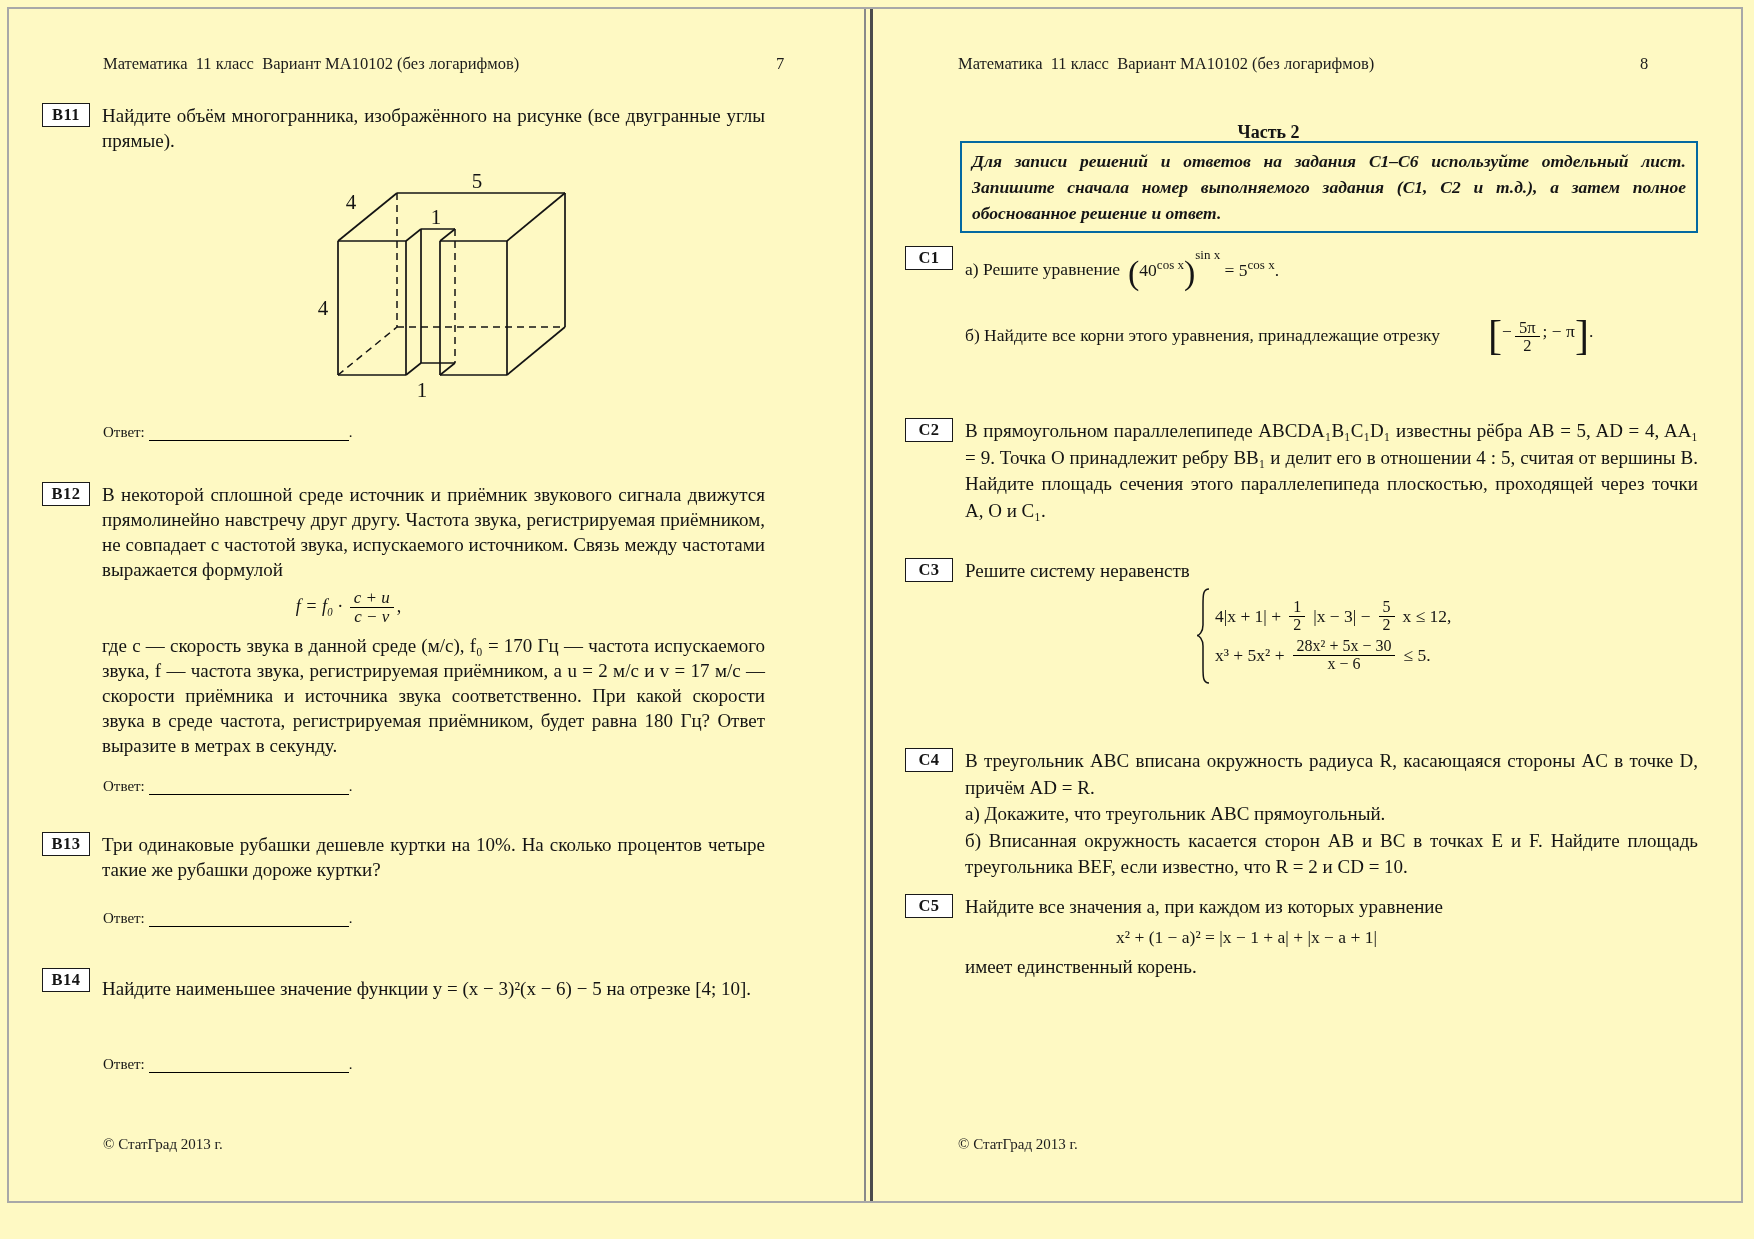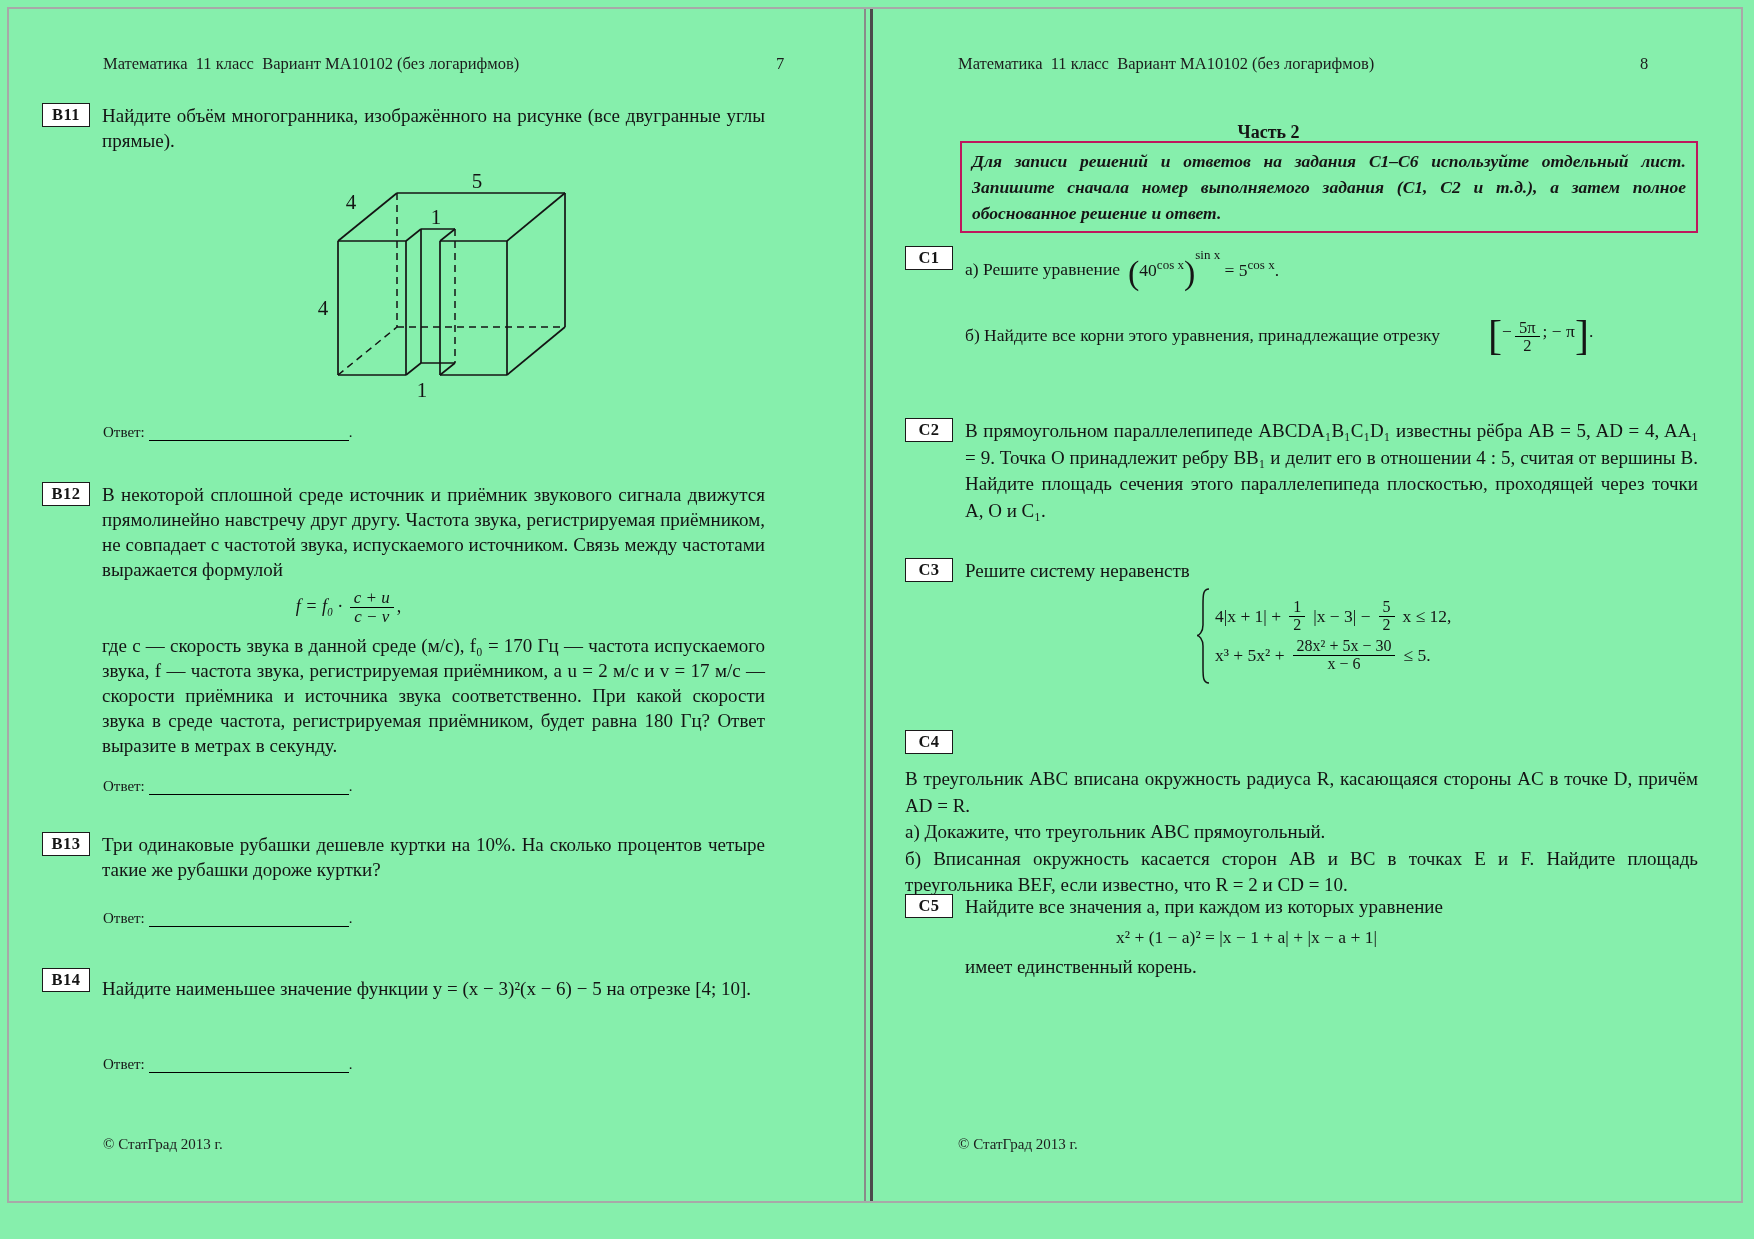--- a/index.html
+++ b/index.html
@@ -1,16 +1,16 @@
 <!DOCTYPE html>
 <html><head>
 <meta charset="utf-8">
 <style>
   html,body{margin:0;padding:0;background:#fff;}
-  #canvas{position:relative;width:1754px;height:1239px;background:#86efac;
+  #canvas{position:relative;width:1754px;height:1239px;background:#fef9c3;
           font-family:"Liberation Serif", serif;color:#151515;overflow:hidden;}
   .frame{position:absolute;left:7px;top:7px;width:1736px;height:1196px;
          border:2px solid #a8a8a8;box-sizing:border-box;}
   .div1{position:absolute;left:864px;top:9px;width:2px;height:1192px;background:#8a8a8a;}
   .div2{position:absolute;left:870px;top:9px;width:3px;height:1192px;background:#4b4b4b;}
 
   .hdr{position:absolute;top:54px;font-size:16.5px;white-space:pre-wrap;color:#1c1c1c;}
   .pnum{position:absolute;top:54px;font-size:16.5px;color:#1c1c1c;}
   .footer{position:absolute;top:1136px;font-size:15px;color:#1c1c1c;}
 
@@ -38,21 +38,21 @@
   sup.s2{font-size:13px;vertical-align:17px;}
   .c1row{display:flex;align-items:center;gap:8px;font-size:17.5px;min-height:46px;}
   .bigb{font-size:42px;vertical-align:-12px;font-weight:400;}
   .ivl{white-space:nowrap;}
   .ivl .frac{vertical-align:-14px;}
 
   .part2title{position:absolute;left:960px;top:122px;width:737px;text-align:center;
               padding-right:120px;box-sizing:border-box;font-weight:bold;font-size:18px;
               text-decoration:underline;text-underline-offset:3px;}
   .part2box{position:absolute;left:960px;top:141px;width:738px;box-sizing:border-box;
-            border:2px solid #be185d;padding:5px 10px;font-weight:bold;font-style:italic;
+            border:2px solid #0369a1;padding:5px 10px;font-weight:bold;font-style:italic;
             font-size:17.5px;line-height:26px;text-align:justify;}
 
   .sys{position:absolute;display:flex;align-items:center;gap:4px;}
   .syslines{display:inline-block;}
   .sline{display:flex;align-items:center;gap:5px;font-size:17.5px;margin:4px 0;}
   .sline .frac{font-size:16px;}
 
   .fig{position:absolute;}
   .fig line{stroke:#141414;stroke-width:1.7;}
   .fig line.dash{stroke-dasharray:7 5;stroke-width:1.5;}
@@ -227,21 +227,21 @@
         <span>x³ + 5x² +</span>
         <span class="frac">
               <span class="num">28x² + 5x − 30</span>
               <span class="den">x − 6</span>
             </span>
         <span>≤ 5.</span>
       </div>
     </div>
   </div>
 
-  <div class="prob" style="left:905px;top:730px;width:793px;flex-direction:column;">
+  <div class="prob" style="left:905px;top:748px;width:793px;">
     <div class="plabel">С4</div>
     <div class="pcol">
       <div class="ptext">В треугольник ABC вписана окружность радиуса R, касающаяся стороны AC в точке D, причём AD = R.</div>
       <div class="ptext">а) Докажите, что треугольник ABC прямоугольный.</div>
       <div class="ptext">б) Вписанная окружность касается сторон AB и BC в точках E и F. Найдите площадь треугольника BEF, если известно, что R = 2 и CD = 10.</div>
     </div>
   </div>
 
   <div class="prob" style="left:905px;top:894px;width:793px;">
     <div class="plabel">С5</div>

